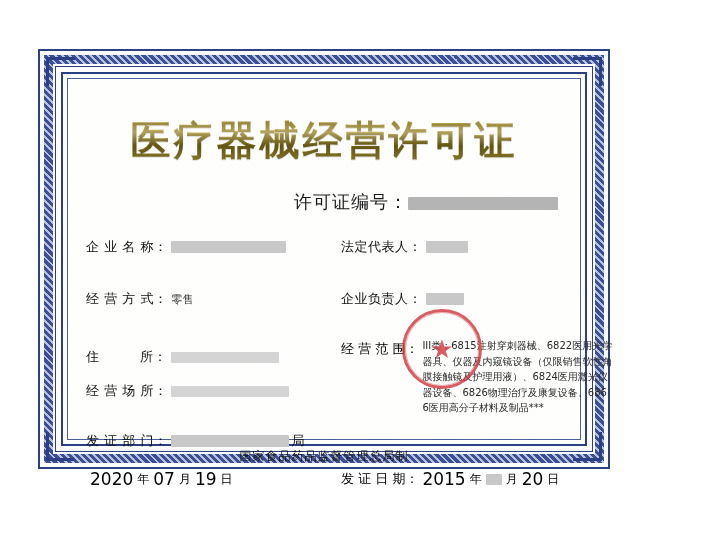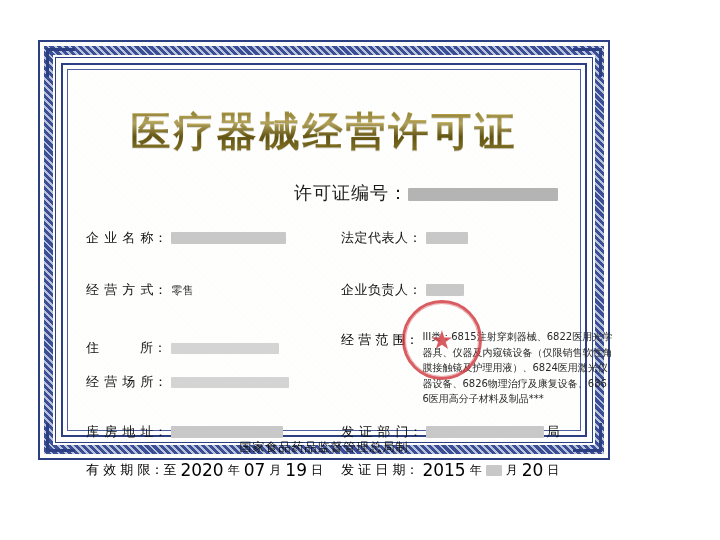--- a/index.html
+++ b/index.html
@@ -16,21 +16,21 @@
   .page {
     position: relative;
     width: 720px;
     height: 540px;
     background: #ffffff;
   }
   
   .cert {
     position: absolute;
     left: 38px;
-    top: 40px;
+    top: 49px;
     width: 572px;
     height: 420px;
     background: #fdfdfb;
     box-sizing: border-box;
   }
   
   .frame-outer {
     position: absolute;
     left: 0; top: 0; right: 0; bottom: 0;
     border: 2px solid #2b3f82;
@@ -298,38 +298,31 @@
               </span>
           </div>
         </div>
 
         <div class="scope">
           <span class="label">经 营 范 围：</span>
           <span class="scope-text">III类：6815注射穿刺器械、6822医用光学器具、仪器及内窥镜设备（仅限销售软性角膜接触镜及护理用液）、6824医用激光仪器设备、6826物理治疗及康复设备、6866医用高分子材料及制品***</span>
         </div>
 
         <div class="fld">
-          <span class="label">库 房 地 址：</span>
-          <span class="value">
-              <span class="redact" style="width:112px;height:12px;"></span>
-            </span>
-        </div>
-        <div class="fld">
           <span class="label">发 证 部 门：</span>
           <span class="value">
               <span class="redact" style="width:118px;height:12px;"></span>
               <span style="font-size:13px;color:#111;margin-left:2px;">局</span>
             </span>
         </div>
 
       </div>
 
       <div class="dates">
         <div class="date-cell">
-          <span class="label">有 效 期 限：至</span>
           <span class="num">2020</span>
           <span class="unit">年</span>
           <span class="num">07</span>
           <span class="unit">月</span>
           <span class="num">19</span>
           <span class="unit">日</span>
         </div>
         <div class="date-cell">
           <span class="label">发 证 日 期：</span>
           <span class="num">2015</span>

